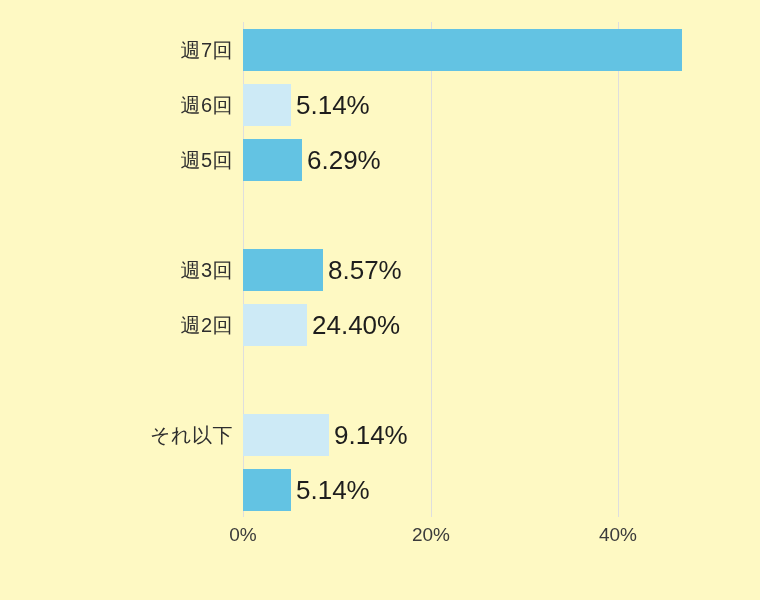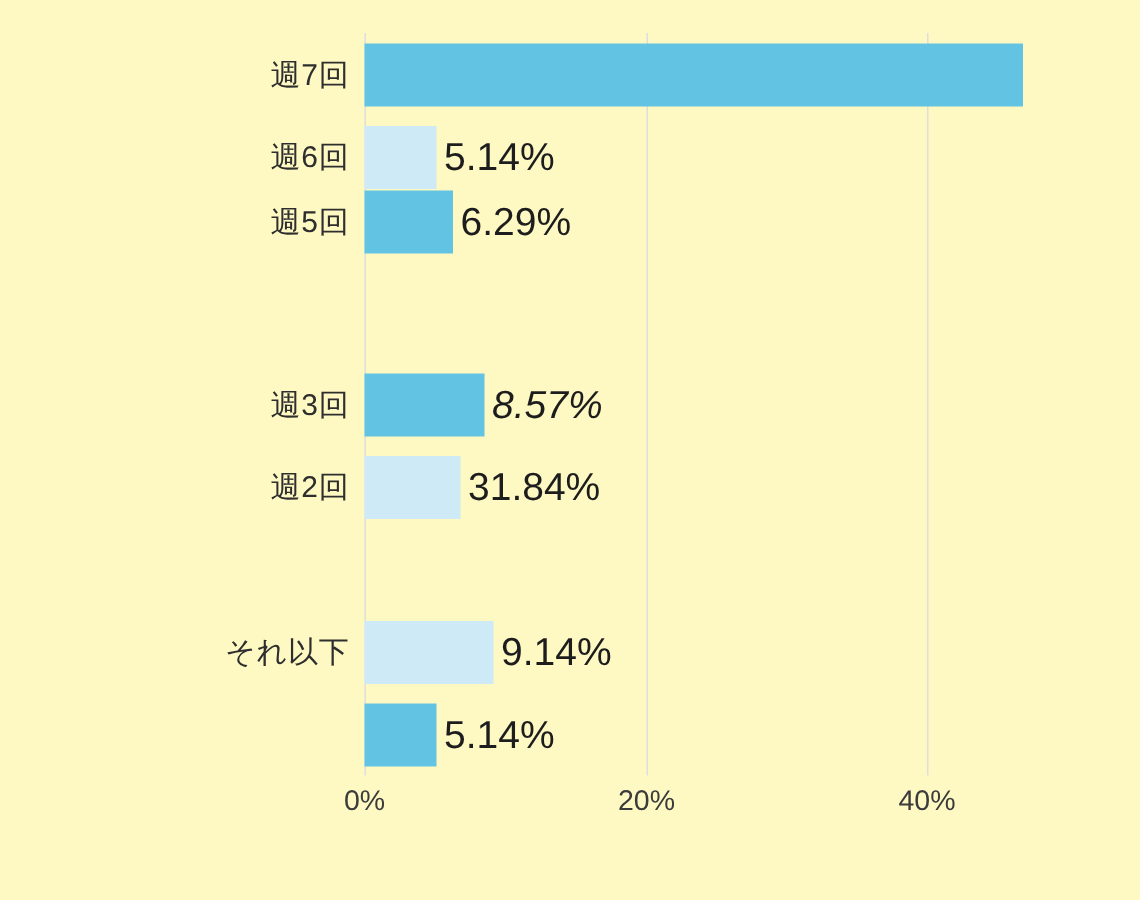--- a/index.html
+++ b/index.html
@@ -117,43 +117,43 @@
     </div>
 
     <div class="cat-row" style="top:77px">
       <div class="cat-label">週6回</div>
       <div class="bar-wrap" style="width:48px">
         <div class="bar light" style="width: 48px; background: rgb(205, 234, 246);"></div>
       </div>
       <div class="value-out" style="left:296px">5.14%</div>
     </div>
 
-    <div class="cat-row" style="top:120px">
+    <div class="cat-row" style="top:132px">
       <div class="cat-label">週5回</div>
       <div class="bar-wrap" style="width:59px">
         <div class="bar dark" style="width: 59px; background: rgb(99, 195, 227);"></div>
       </div>
       <div class="value-out" style="left:307px">6.29%</div>
     </div>
 
 
     <div class="cat-row" style="top:242px">
       <div class="cat-label">週3回</div>
       <div class="bar-wrap" style="width:80px">
         <div class="bar dark" style="width: 80px; background: rgb(99, 195, 227);"></div>
       </div>
-      <div class="value-out" style="left: 328px; font-style: italic;">8.57%</div>
+      <div class="value-out" style="left: 328px;">8.57%</div>
     </div>
 
     <div class="cat-row" style="top:297px">
       <div class="cat-label">週2回</div>
       <div class="bar-wrap" style="width:64px">
         <div class="bar light" style="width: 64px; background: rgb(205, 234, 246);"></div>
       </div>
-      <div class="value-out" style="left: 312px;">31.84%</div>
+      <div class="value-out" style="left: 312px;">24.40%</div>
     </div>
 
 
     <div class="cat-row" style="top:407px">
       <div class="cat-label">それ以下</div>
       <div class="bar-wrap" style="width:86px">
         <div class="bar light" style="width: 86px; background: rgb(205, 234, 246);"></div>
       </div>
       <div class="value-out" style="left:334px">9.14%</div>
     </div>

